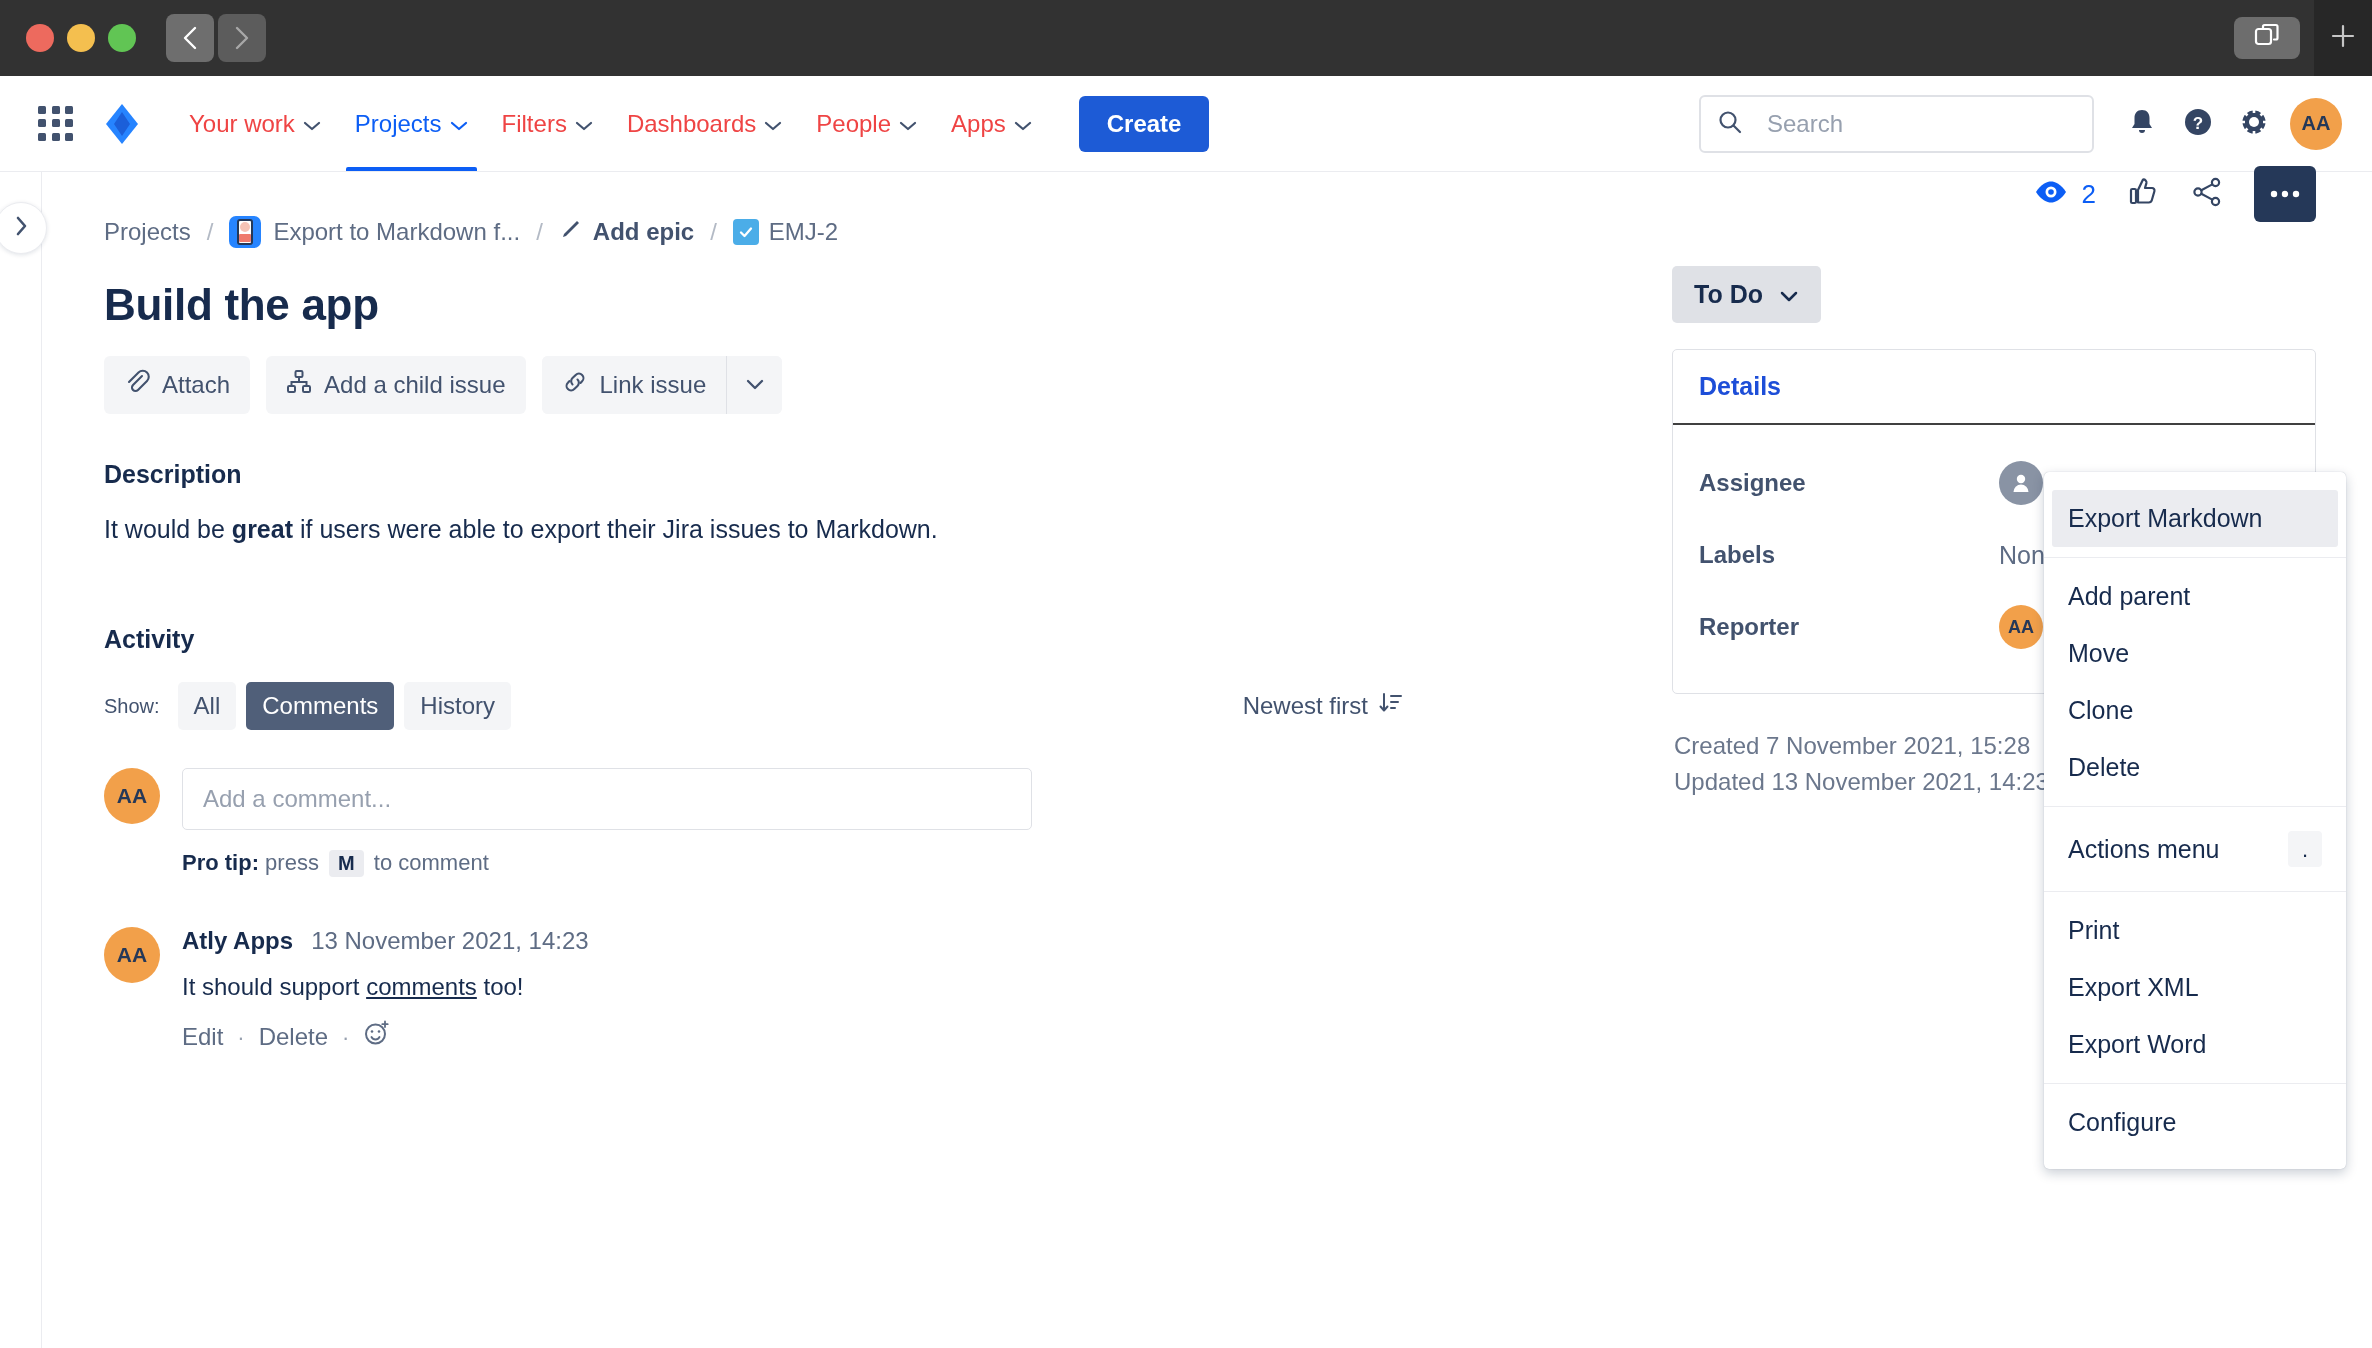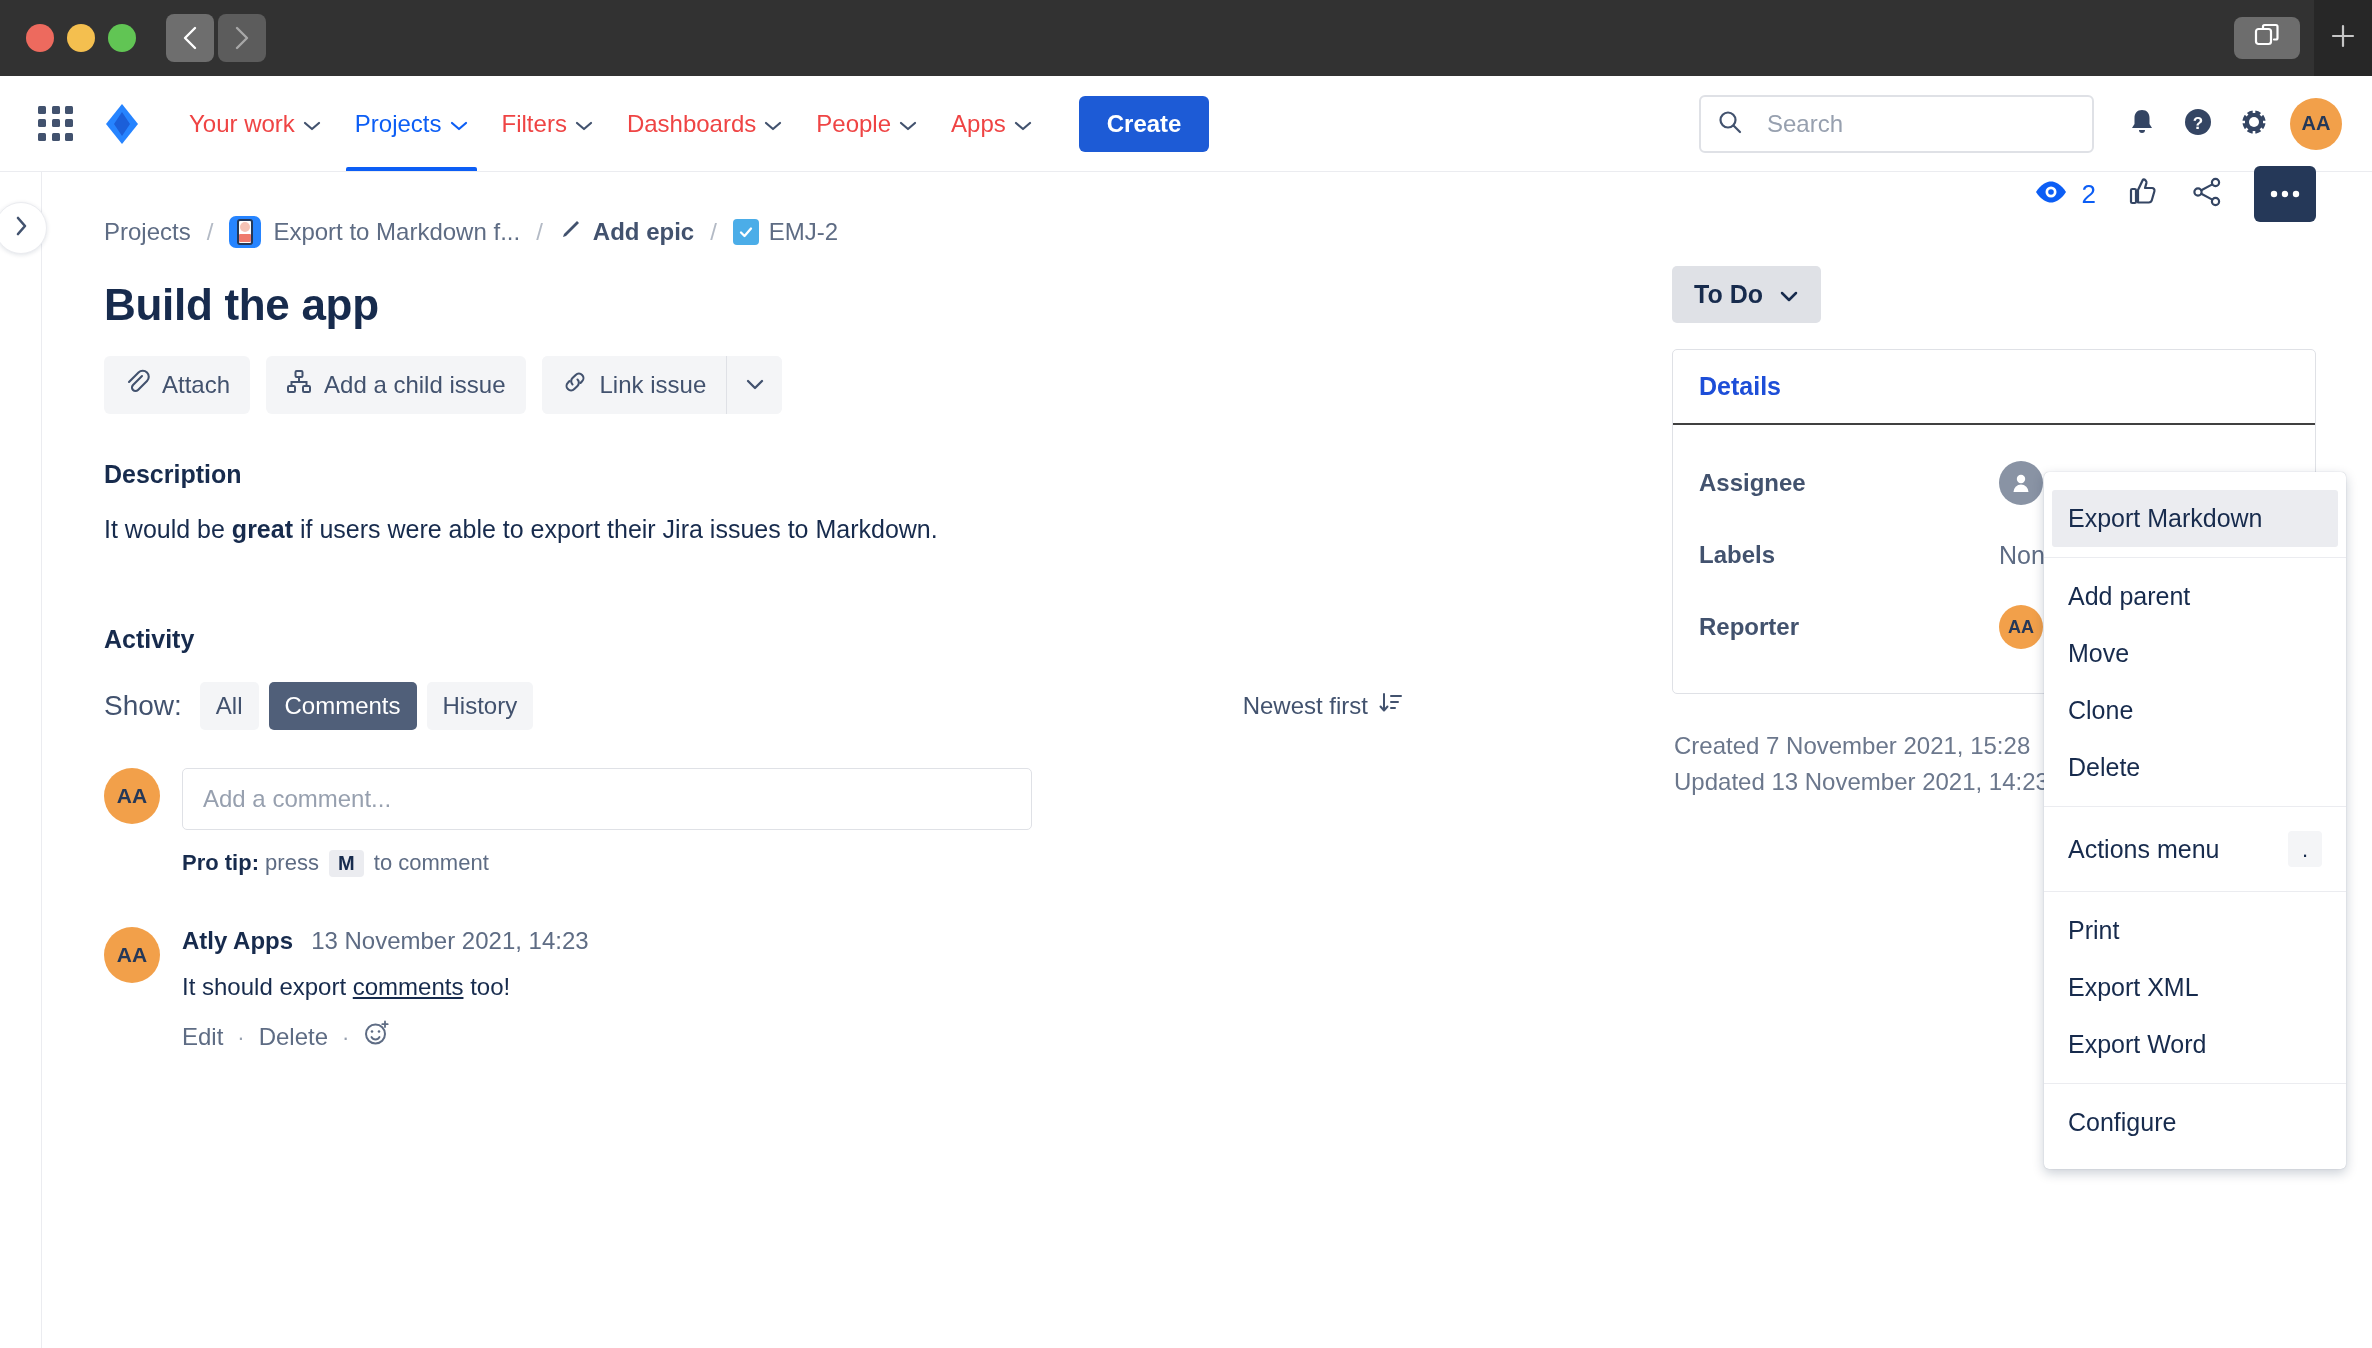--- a/index.html
+++ b/index.html
@@ -196,21 +196,21 @@
     display: flex; align-items: center; justify-content: center; cursor: pointer;
   }
 
   .sec-head { font-size: 25px; font-weight: 700; color: #172b4d; }
   .desc-head { margin-top: 46px; }
   .desc-body { font-size: 25px; color: #172b4d; margin-top: 22px; line-height: 1.45; }
   .desc-body b { font-weight: 700; }
 
   .act-head { margin-top: 78px; }
   .showrow { display: flex; align-items: center; margin-top: 28px; width: 1300px; }
-  .showlabel { font-size: 28px; color: #42526e; margin-right: 18px; }
+  .showlabel { font-size: 20px; color: #42526e; margin-right: 18px; }
   .filterbtn {
     border: none; border-radius: 5px; background: #f4f5f7;
     font-size: 24px; color: #42526e; font-weight: 500;
     padding: 10px 16px; cursor: pointer; margin-right: 10px;
     font-family: "Liberation Sans", sans-serif;
   }
   .filterbtn.sel { background: #505f79; color: #fff; }
   .sortbtn {
     margin-left: auto; display: flex; align-items: center; gap: 10px;
     font-size: 24px; color: #42526e; font-weight: 500; cursor: pointer;
@@ -581,21 +581,21 @@
     </div>
 
     <div class="comment">
       <div class="cav">AA</div>
       <div>
         <div class="c-meta">
           <span class="c-author">Atly Apps</span>
           <span class="c-time">13 November 2021, 14:23</span>
         </div>
         <div class="c-text">
-          <span>It should export </span><u>comments</u><span> too!</span>
+          <span>It should support </span><u>comments</u><span> too!</span>
         </div>
         <div class="c-actions">
           <span class="c-act">Edit</span>
           <span class="c-dot">·</span>
           <span class="c-act">Delete</span>
           <span class="c-dot">·</span>
           <span>
             <svg width="28" height="28" viewBox="0 0 28 28">
               <circle cx="12.5" cy="15" r="9.5" fill="none" stroke="#5e6c84" stroke-width="2"></circle>
               <circle cx="9" cy="12.5" r="1.3" fill="#5e6c84"></circle>

